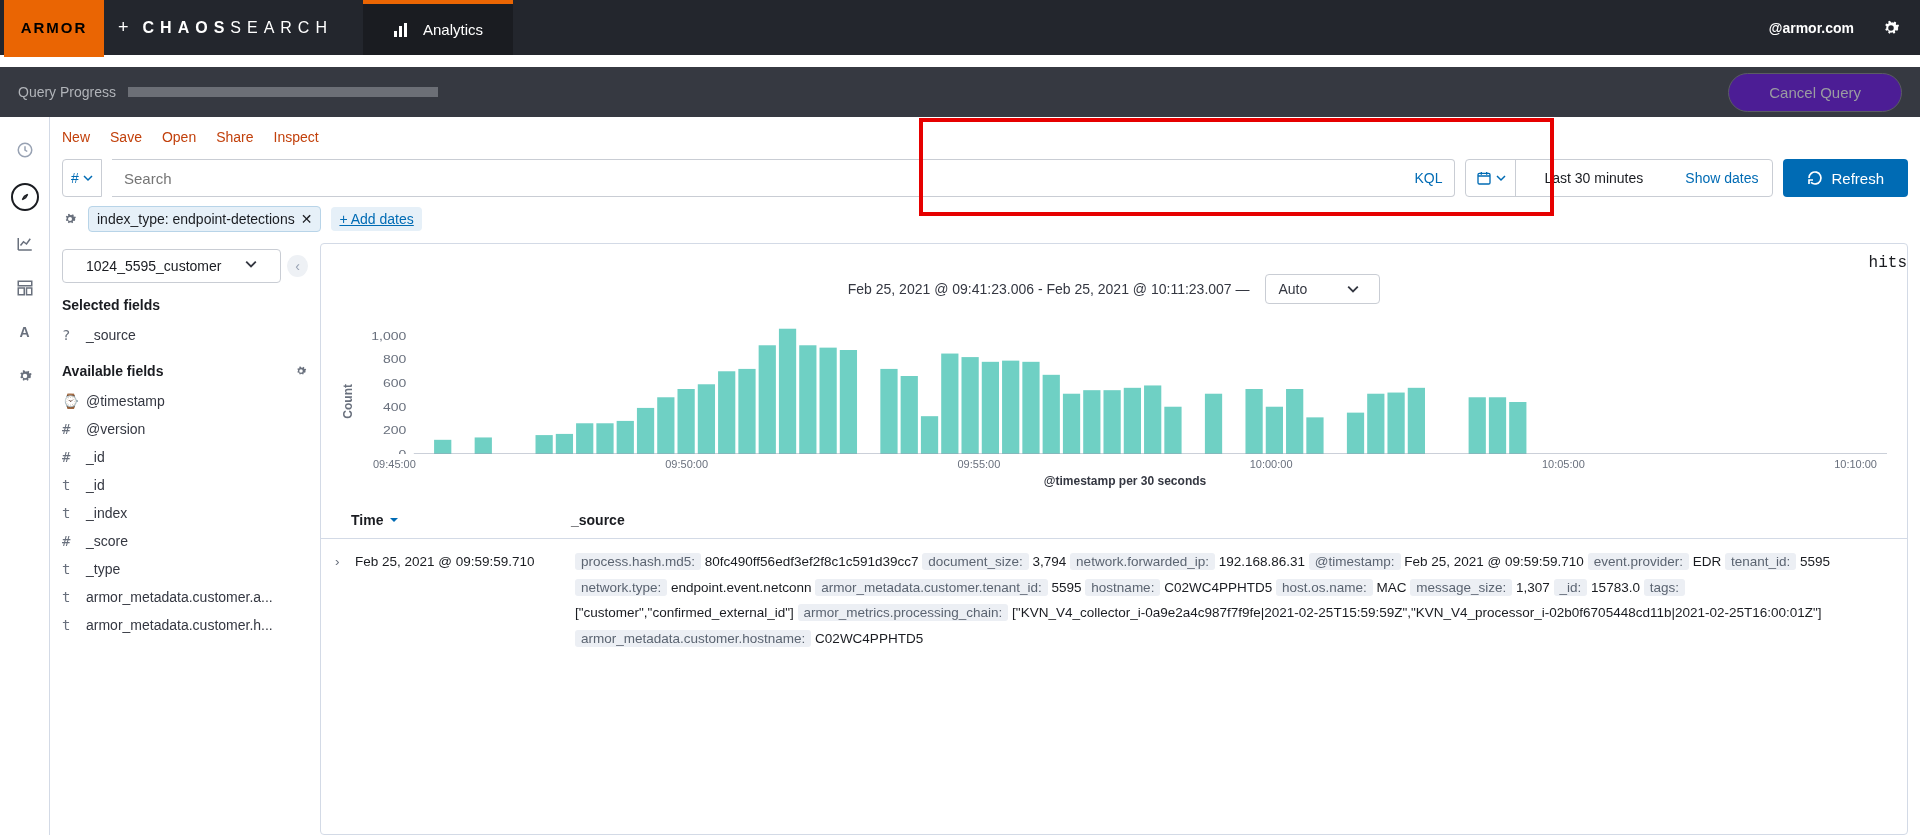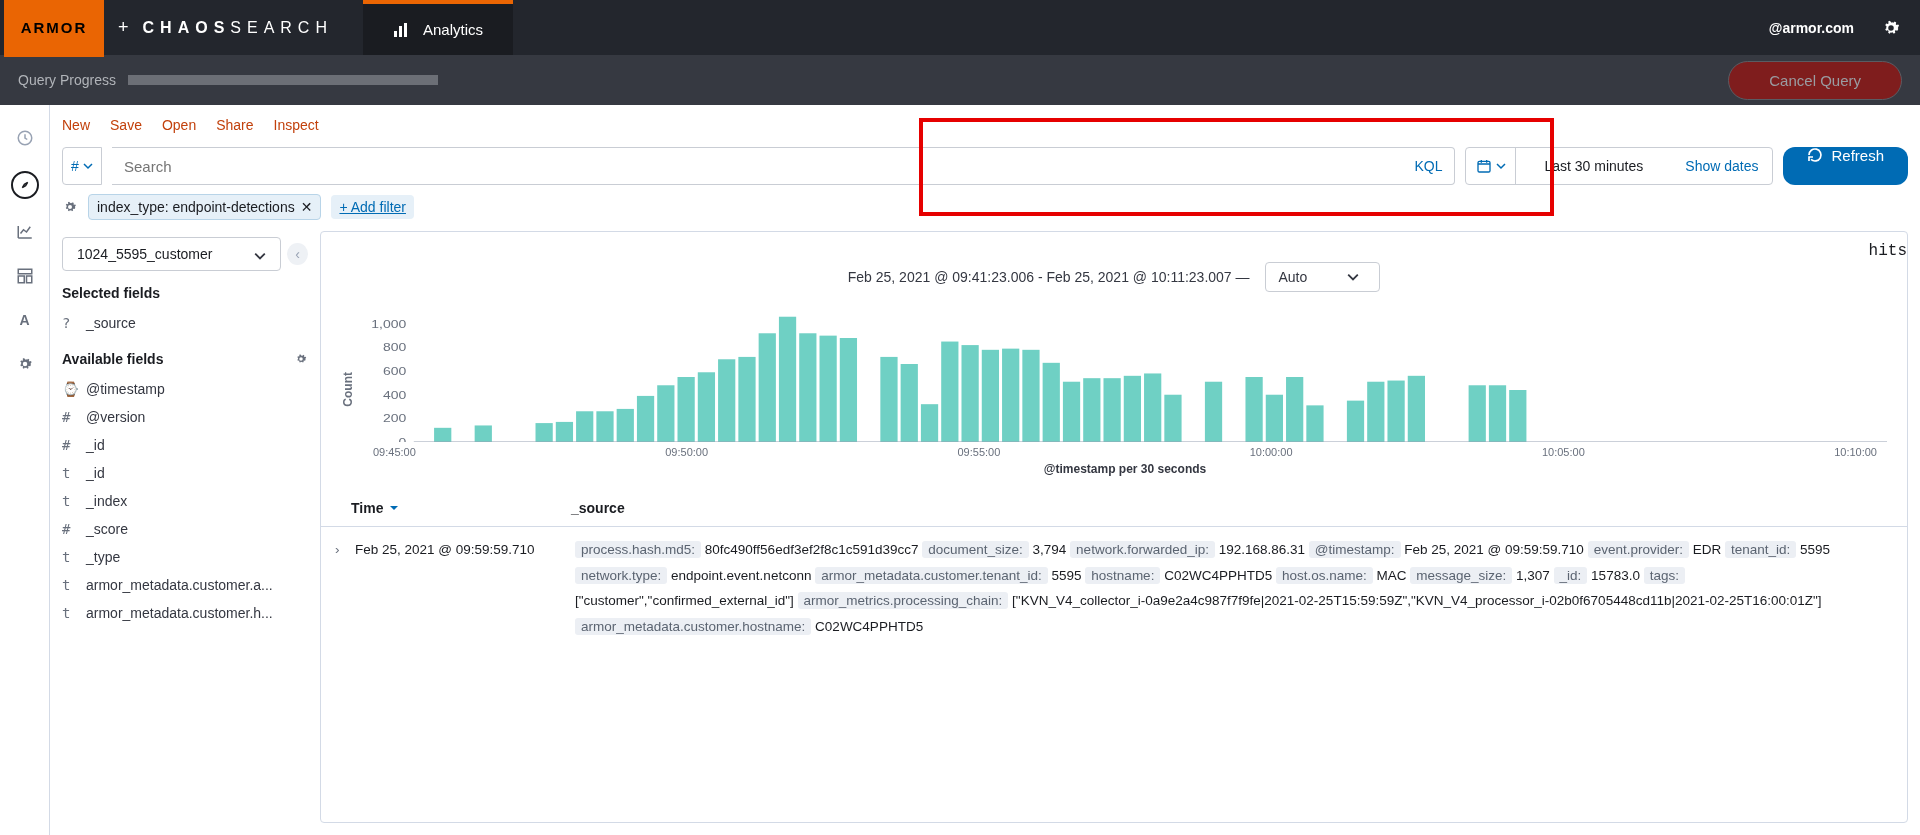--- a/index.html
+++ b/index.html
@@ -6,48 +6,48 @@
 body { width:1920px; height:835px; overflow:hidden; background:#fff; color:#1a1c21; font-size:14px; }
 .topbar { height:55px; background:#23262d; display:flex; align-items:center; color:#fff; }
 .brand-armor { width:100px; height:59px; background:#ea6503; margin-left:4px; display:flex; align-items:center; justify-content:center; font-weight:900; letter-spacing:2px; font-size:15px; color:#000; }
 .brand-plus { color:#fff; margin:0 14px; font-size:18px; }
 .brand-chaos { color:#fff; font-weight:400; letter-spacing:6px; font-size:16px; }
 .brand-chaos b { font-weight:900; }
 .tab-analytics { height:55px; background:#1a1c21; border-top:4px solid #ea6503; padding:0 30px; display:flex; align-items:center; gap:14px; margin-left:30px; font-size:15px; }
 .topbar-spacer { flex:1; }
 .user-label { margin-right:26px; font-weight:700; }
 .gear-top { margin-right:18px; fill:#fff; }
-.querybar { height:50px; background:#363941; display:flex; align-items:center; padding:0 18px; color:#b1b4b9; }
+.querybar { height:50px; background:#363941; display:flex; align-items:center; padding:0 18px; color:#b1b4b9;margin-top:12px; }
 .querybar-progress { width:310px; height:10px; background:#6c6f76; margin-left:12px; }
-.cancel-btn { margin-left:auto; background:#7f1d1d; color:#9a9ca1; border-radius:25px; padding:10px 40px; font-size:15px; border:1px solid #5a5c63; }
+.cancel-btn { margin-left:auto; background:#4c1d95; color:#9a9ca1; border-radius:25px; padding:10px 40px; font-size:15px; border:1px solid #5a5c63; }
 .app { display:flex; height:730px; }
 .rail { width:50px; border-right:1px solid #d3dae6; display:flex; flex-direction:column; align-items:center; gap:22px; padding-top:22px; color:#69707d; }
 .rail-ico { width:22px; height:22px; display:flex; align-items:center; justify-content:center; }
 .rail-ico.active { border:2px solid #1a1c21; border-radius:50%; width:28px; height:28px; }
 .content { flex:1; display:flex; flex-direction:column; }
 .menu-row { height:40px; display:flex; align-items:center; gap:20px; padding:0 12px; }
 .menu-link { color:#c2410c; cursor:pointer; }
 .search-row { height:42px; display:flex; align-items:center; padding:0 12px; gap:10px; }
 .hash-btn { width:40px; height:38px; border:1px solid #c9cdd4; border-radius:4px 0 0 4px; display:flex; align-items:center; justify-content:center; gap:4px; color:#006bb4; }
 .search-box { flex:1; height:38px; border:1px solid #c9cdd4; border-left:none; border-radius:0 4px 4px 0; display:flex; align-items:center; padding:0 12px; position:relative; }
 .search-input { flex:1; border:none; outline:none; font-size:15px; color:#69707d; }
 .kql { color:#006bb4; position:absolute; right:12px; }
 .timepick { display:flex; align-items:center; border:1px solid #c9cdd4; border-radius:4px; height:38px;gap:14px; }
 .cal-btn { width:50px; height:100%; border-right:1px solid #c9cdd4; display:flex; align-items:center; justify-content:center; gap:4px; color:#006bb4; }
 .time-text { padding:0 14px; }
 .show-dates { color:#006bb4; padding:0 14px; }
-.refresh-btn { background:#006bb4; color:#fff; height:38px; padding:0 24px; border-radius:12px; display:flex; gap:8px; font-size:15px; border:none; }
+.refresh-btn { background:#006bb4; color:#fff; height:38px; padding:0 24px; border-radius:4px; display:flex; align-items:center; gap:8px; font-size:15px; border:none; }
 .highlight-box { position:absolute; border:4px solid #e60000; top:118px; left:919px; width:635px; height:98px; pointer-events:none; }
 .filter-row { height:40px; display:flex; align-items:center; padding:0 12px; gap:10px; }
 .cog-sm { color:#69707d; }
 .filter-chip { background:#e6f0f8; border:1px solid #b8d4e8; border-radius:4px; padding:4px 8px; font-size:14px; display:flex; align-items:center; gap:6px; }
 .add-filter { color:#006bb4; text-decoration:underline; background:#e6f0f8; padding:4px 8px; border-radius:4px; }
 .body-row { flex:1; display:flex; overflow:hidden; }
 .sidebar { width:270px; padding:10px 12px; }
-.index-select { border:1px solid #c9cdd4; border-radius:4px; padding:8px 14px; display:flex; align-items:flex-end; justify-content:space-between; width:230px; }
+.index-select { border:1px solid #c9cdd4; border-radius:4px; padding:8px 23px; display:flex; align-items:flex-start; justify-content:space-between; width:230px; }
 .collapse-btn { width:22px; height:22px; background:#eef1f5; border-radius:50%; color:#98a2b3; display:inline-flex; align-items:center; justify-content:center; margin-left:6px; vertical-align:middle; }
 .section-h { font-weight:700; margin:14px 0 8px; display:flex; align-items:center; justify-content:space-between; }
 .field-item { display:flex; align-items:center; gap:10px; padding:6px 0; color:#343741; font-size:14px; }
 .ftype { color:#69707d; font-family:monospace; width:14px; }
 .main { flex:1; border:1px solid #d3dae6; border-radius:4px; margin:4px 12px 12px 0; overflow:auto; padding-bottom:20px; }
 .hits-title { text-align:right; font-size:16px; padding:10px 0 2px;font-family:Liberation Mono, monospace; }
 .hits-range { text-align:center; color:#343741; }
 .auto-sel { display:inline-flex; border:1px solid #c9cdd4; border-radius:4px; padding:6px 20px 6px 12px; margin-left:12px; gap:40px; align-items:center; }
 .chart-wrap { display:flex; padding:10px 20px 0 20px; }
 .yaxis-lbl { writing-mode:vertical-rl; transform:rotate(180deg); font-size:12px; font-weight:700; color:#69707d; align-self:center; }
@@ -173,21 +173,21 @@
     <div class="filter-row">
       <span class="cog-sm">
           <svg width="16" height="16" viewBox="0 0 24 24" fill="#69707d">
             <path d="M19.4,13l0.6-1l-0.6-1l1.5-1.2l-1-1.7l-1.9,0.5l-0.8-0.8l0.5-1.9l-1.7-1l-1.2,1.5l-1-0.6l-1,0.6L10.6,4l-1.7,1l0.5,1.9L8.6,7.7L6.7,7.2l-1,1.7L7.2,10.1l-0.6,1l0.6,1l-1.5,1.2l1,1.7l1.9-0.5l0.8,0.8l-0.5,1.9l1.7,1l1.2-1.5l1,0.6l1-0.6l1.2,1.5l1.7-1l-0.5-1.9l0.8-0.8l1.9,0.5l1-1.7L19.4,13z M12,15a3,3 0 1,1 0-6a3,3 0 0,1 0,6z"></path>
           </svg>
         </span>
       <span class="filter-chip">
         <span>index_type: endpoint-detections</span>
         <span>✕</span>
       </span>
-      <span class="add-filter">+ Add filter</span>
+      <span class="add-filter">+ Add dates</span>
     </div>
 
     <div class="body-row">
       <div class="sidebar">
         <div style="display:flex;align-items:center">
           <div class="index-select">
             <span>1024_5595_customer</span>
             <svg width="12" height="12" viewBox="0 0 10 10">
                 <path d="M1 3l4 4 4-4" fill="none" stroke="#343741" stroke-width="1.5"></path>
               </svg>

